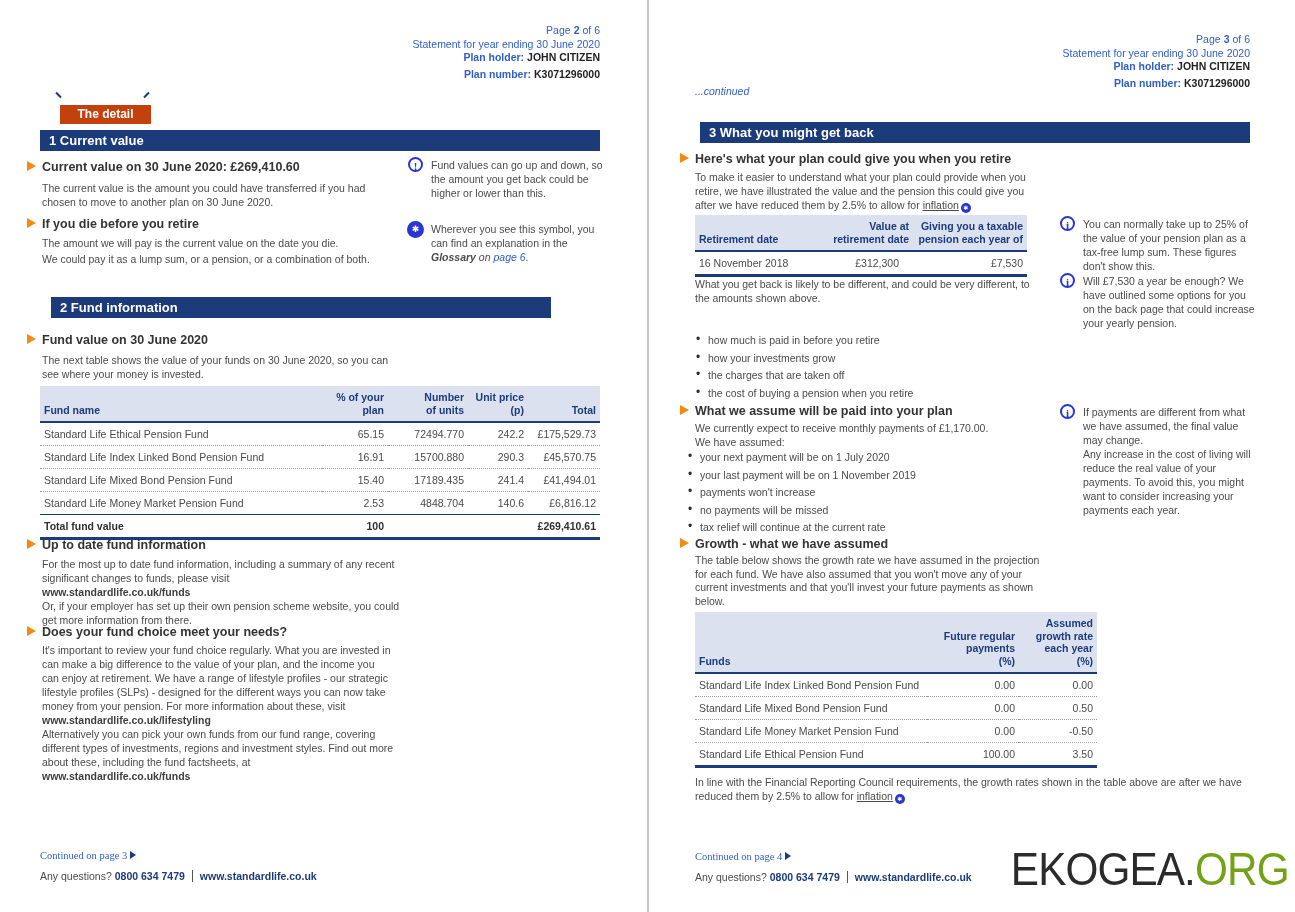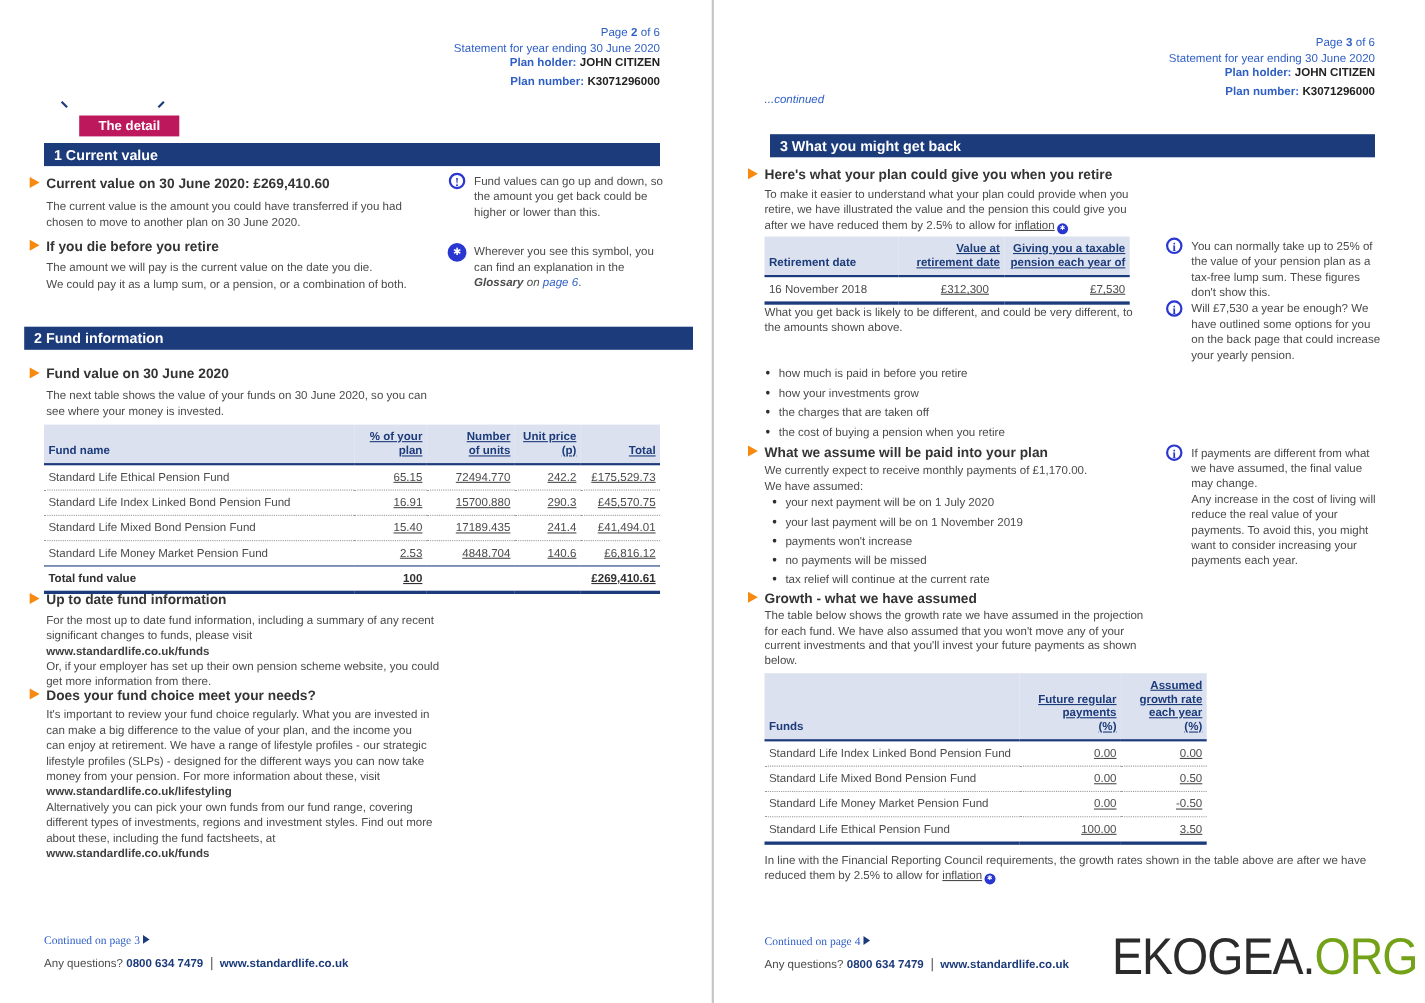--- a/index.html
+++ b/index.html
@@ -15,22 +15,22 @@
   
   .pg-header{position:absolute;text-align:right;font-size:10.5px;line-height:13.5px;color:#2f5fc5;}
   .pg-header .hl{display:flex;justify-content:flex-end;gap:3px;}
   .pg-header .dark{color:#222222;}
   .pg-header b{font-weight:bold;}
   .mt3{margin-top:3px;}
 
   .abs{position:absolute;}
   .sec-bar{position:absolute;background:#1c3b7a;color:#ffffff;font-weight:bold;
     font-size:13px;height:21px;line-height:21px;padding-left:9px;box-sizing:border-box;}
-  .tab{position:absolute;background:#be185d;color:#ffffff;font-weight:bold;
-    font-size:12px;height:19px;line-height:19px;text-align:center;margin-left:12px;}
+  .tab{position:absolute;background:#c2410c;color:#ffffff;font-weight:bold;
+    font-size:12px;height:19px;line-height:19px;text-align:center;}
   .tri{position:absolute;width:0;height:0;border-style:solid;
     border-width:5px 0 5px 9px;border-color:transparent transparent transparent #f6890e;}
   .hd{position:absolute;font-size:12.5px;font-weight:bold;color:#343434;}
   .body-t{position:absolute;font-size:10.5px;line-height:14px;color:#4b4b4b;}
   .boldlink{font-weight:bold;color:#3f3f3f;}
   .blue{color:#2f5fc5;}
   .u{text-decoration:underline;}
   .note-text{position:absolute;font-size:10.5px;line-height:14px;color:#4b4b4b;}
   .ring-icon{position:absolute;width:15px;height:15px;border:2px solid #2936cf;border-radius:50%;
     color:#2936cf;font-weight:bold;font-size:11px;line-height:15px;text-align:center;box-sizing:border-box;
@@ -41,21 +41,21 @@
     color:#ffffff;font-size:6px;line-height:10px;text-align:center;vertical-align:-1px;margin-left:2px;}
 
   table{border-collapse:collapse;}
   .dtable{position:absolute;font-size:10.5px;color:#4b4b4b;}
   .dtable th{background:#dbe1ef;color:#1c3b7a;font-weight:bold;vertical-align:bottom;
     padding:5px 4px 5px 4px;white-space:pre-line;font-size:10.5px;line-height:12.5px;}
   .dtable thead{border-bottom:2px solid #1c3b7a;}
   .dtable td{padding:5px 4px;line-height:12px;}
   .dtable tbody tr{border-top:1px dotted #9a9a9a;}
   .dtable tbody tr:first-child{border-top:none;}
-  .dtable .num{text-align:right;text-decoration:underline;}
+  .dtable .num{text-align:right;}
   .dtable tfoot tr{border-top:1.5px solid #1c3b7a;border-bottom:3px solid #1c3b7a;}
   .dtable tfoot td{font-weight:bold;color:#303030;}
   .dtable tbody tr:last-child{border-bottom:1.5px solid #1c3b7a;}
   .dtable.nofoot tbody tr:last-child{border-bottom:3px solid #1c3b7a;}
 
   ul.blist{position:absolute;list-style:none;margin:0;padding:0;font-size:10.5px;line-height:14px;color:#4b4b4b;}
   ul.blist li{position:relative;padding-left:13px;margin-bottom:3.5px;}
   ul.blist li::before{content:"\2022";position:absolute;left:1px;top:-1px;color:#2d2d2d;font-size:12px;}
 
   .footer-cont{position:absolute;font-family:"Liberation Serif",serif;font-size:10.5px;color:#2f5fc5;text-align:center;}
@@ -116,21 +116,21 @@
   <div class="body-t" style="left:42px;top:252px;width:370px;">We could pay it as a lump sum, or a pension, or a combination of both.</div>
 
   <div class="ring-icon" style="left:408px;top:157px;"><span>!</span></div>
   <div class="note-text" style="left:431px;top:158px;width:172px;">Fund values can go up and down, so the amount you get back could be higher or lower than this.</div>
 
   <div class="fill-icon" style="left:407px;top:221px;"><span>✱</span></div>
   <div class="note-text" style="left:431px;top:222px;width:174px;">
     <span>Wherever you see this symbol, you can find an explanation in the </span><b><i>Glossary</i></b><i> on </i><i class="blue">page 6</i><span>.</span>
   </div>
 
-  <div class="sec-bar" style="left:22px;top:297px;width:608px;">
+  <div class="sec-bar" style="left:51px;top:297px;width:500px;">
     <span>2 Fund information</span>
   </div>
 
   <div class="tri" style="left:27px;top:334px;"></div>
   <div class="hd" style="left:42px;top:333px;width:370px;">Fund value on 30 June 2020</div>
   <div class="body-t" style="left:42px;top:353px;width:352px;">The next table shows the value of your funds on 30 June 2020, so you can see where your money is invested.</div>
 
   <table class="dtable" style="left:40px;top:386px;width:560px;">
     <colgroup>
         <col style="width:282px">
@@ -286,21 +286,21 @@
     <li>how your investments grow</li>
     <li>the charges that are taken off</li>
     <li>the cost of buying a pension when you retire</li>
   </ul>
 
   <div class="tri" style="left:31px;top:405px;"></div>
   <div class="hd" style="left:46px;top:404px;width:400px;">What we assume will be paid into your plan</div>
   <div class="body-t" style="left:46px;top:421px;width:360px;">We currently expect to receive monthly payments of £1,170.00.</div>
   <div class="body-t" style="left:46px;top:435px;width:360px;">We have assumed:</div>
 
-  <ul class="blist" style="left:52px;top:450px;width:345px;">
+  <ul class="blist" style="left:38px;top:450px;width:345px;">
     <li>your next payment will be on 1 July 2020</li>
     <li>your last payment will be on 1 November 2019</li>
     <li>payments won't increase</li>
     <li>no payments will be missed</li>
     <li>tax relief will continue at the current rate</li>
   </ul>
 
   <div class="tri" style="left:31px;top:538px;"></div>
   <div class="hd" style="left:46px;top:537px;width:400px;">Growth - what we have assumed</div>
   <div class="body-t" style="left:46px;top:554px;width:352px;line-height:13.5px;">The table below shows the growth rate we have assumed in the projection for each fund. We have also assumed that you won't move any of your current investments and that you'll invest your future payments as shown below.</div>

